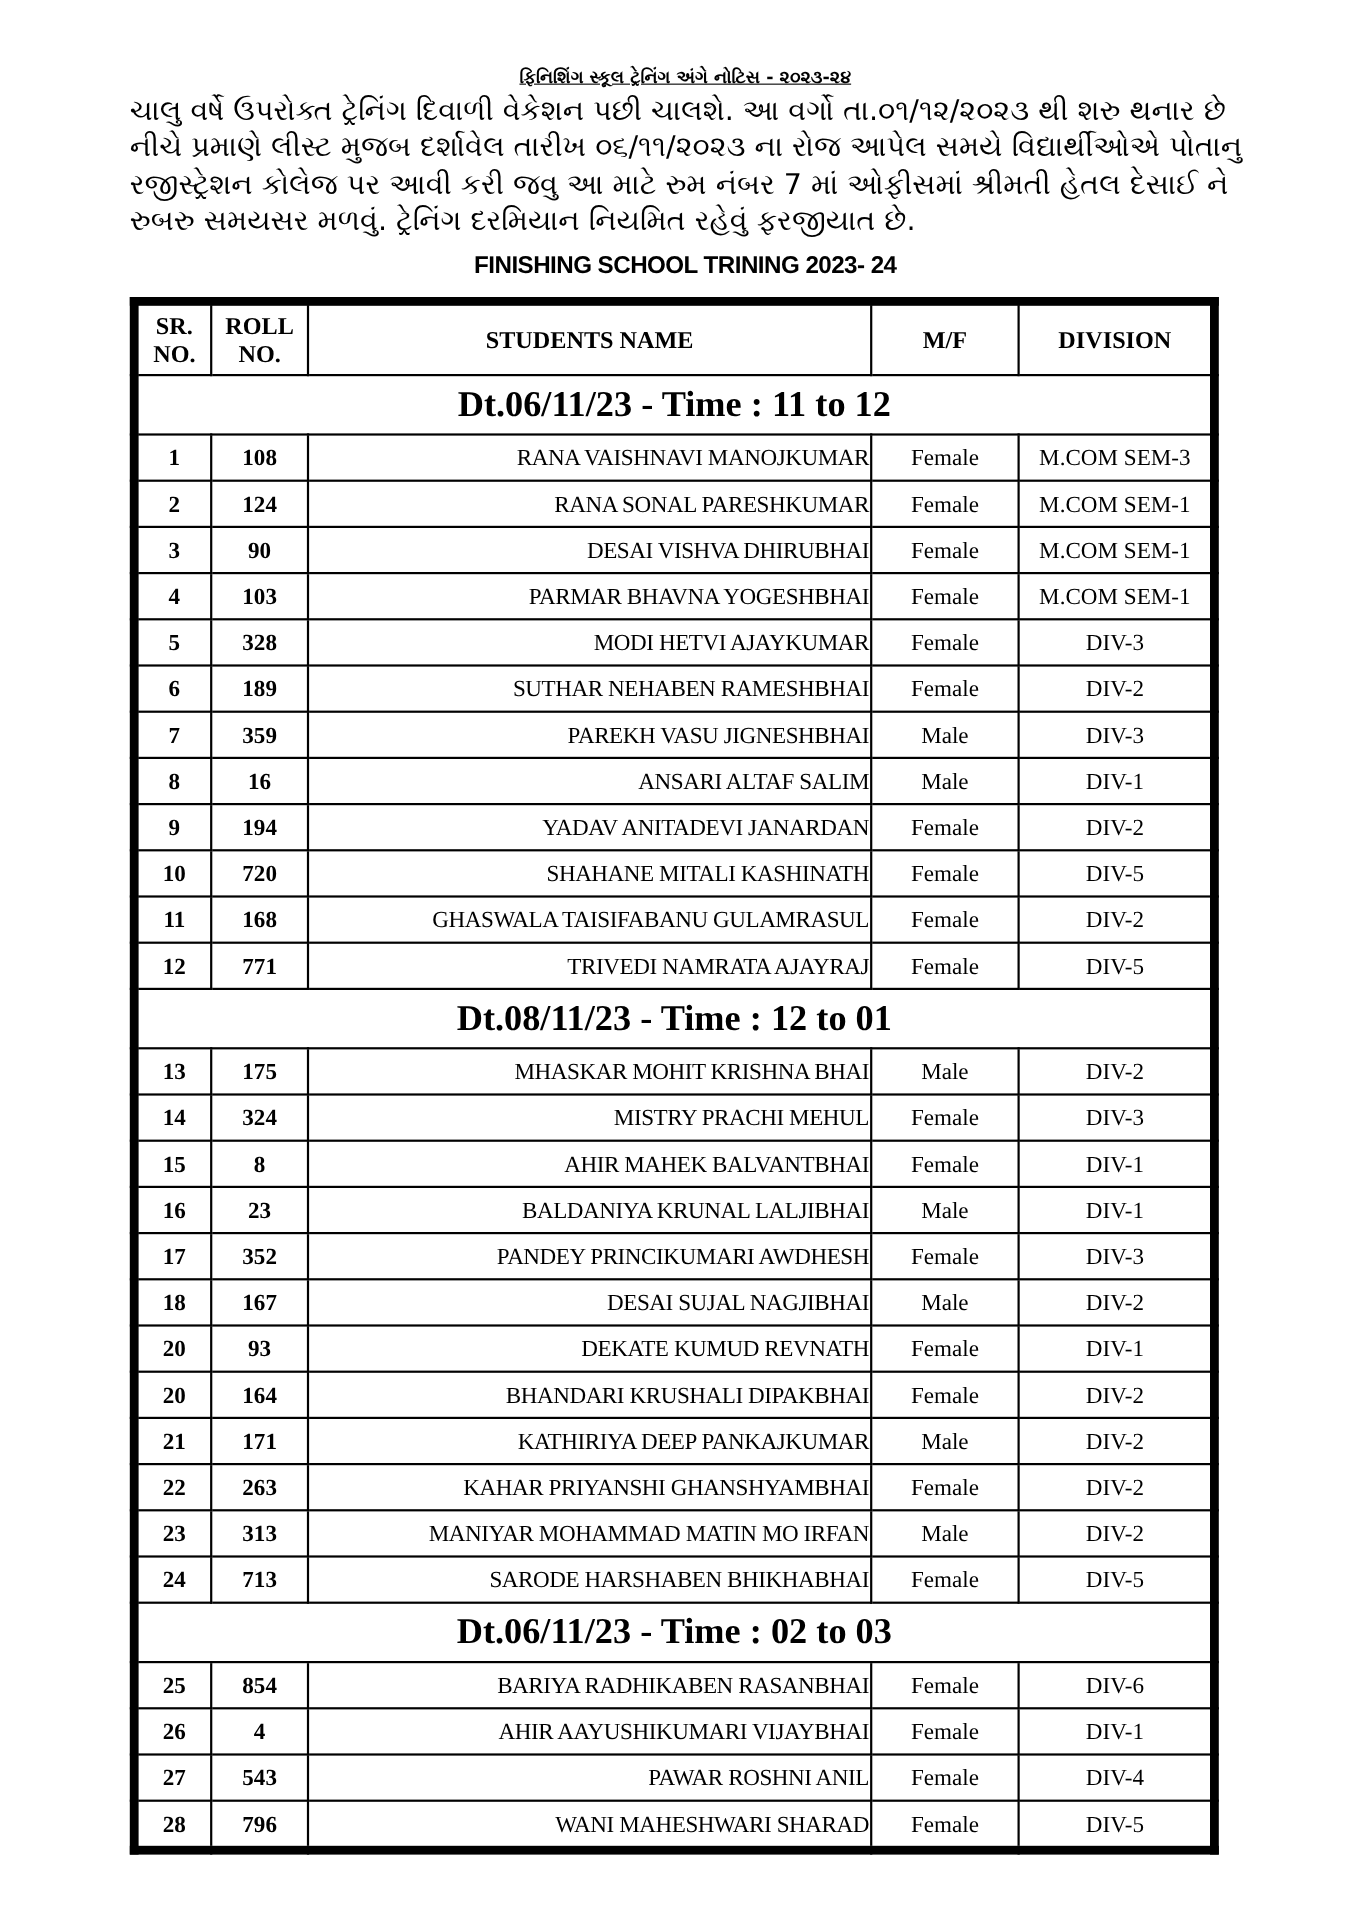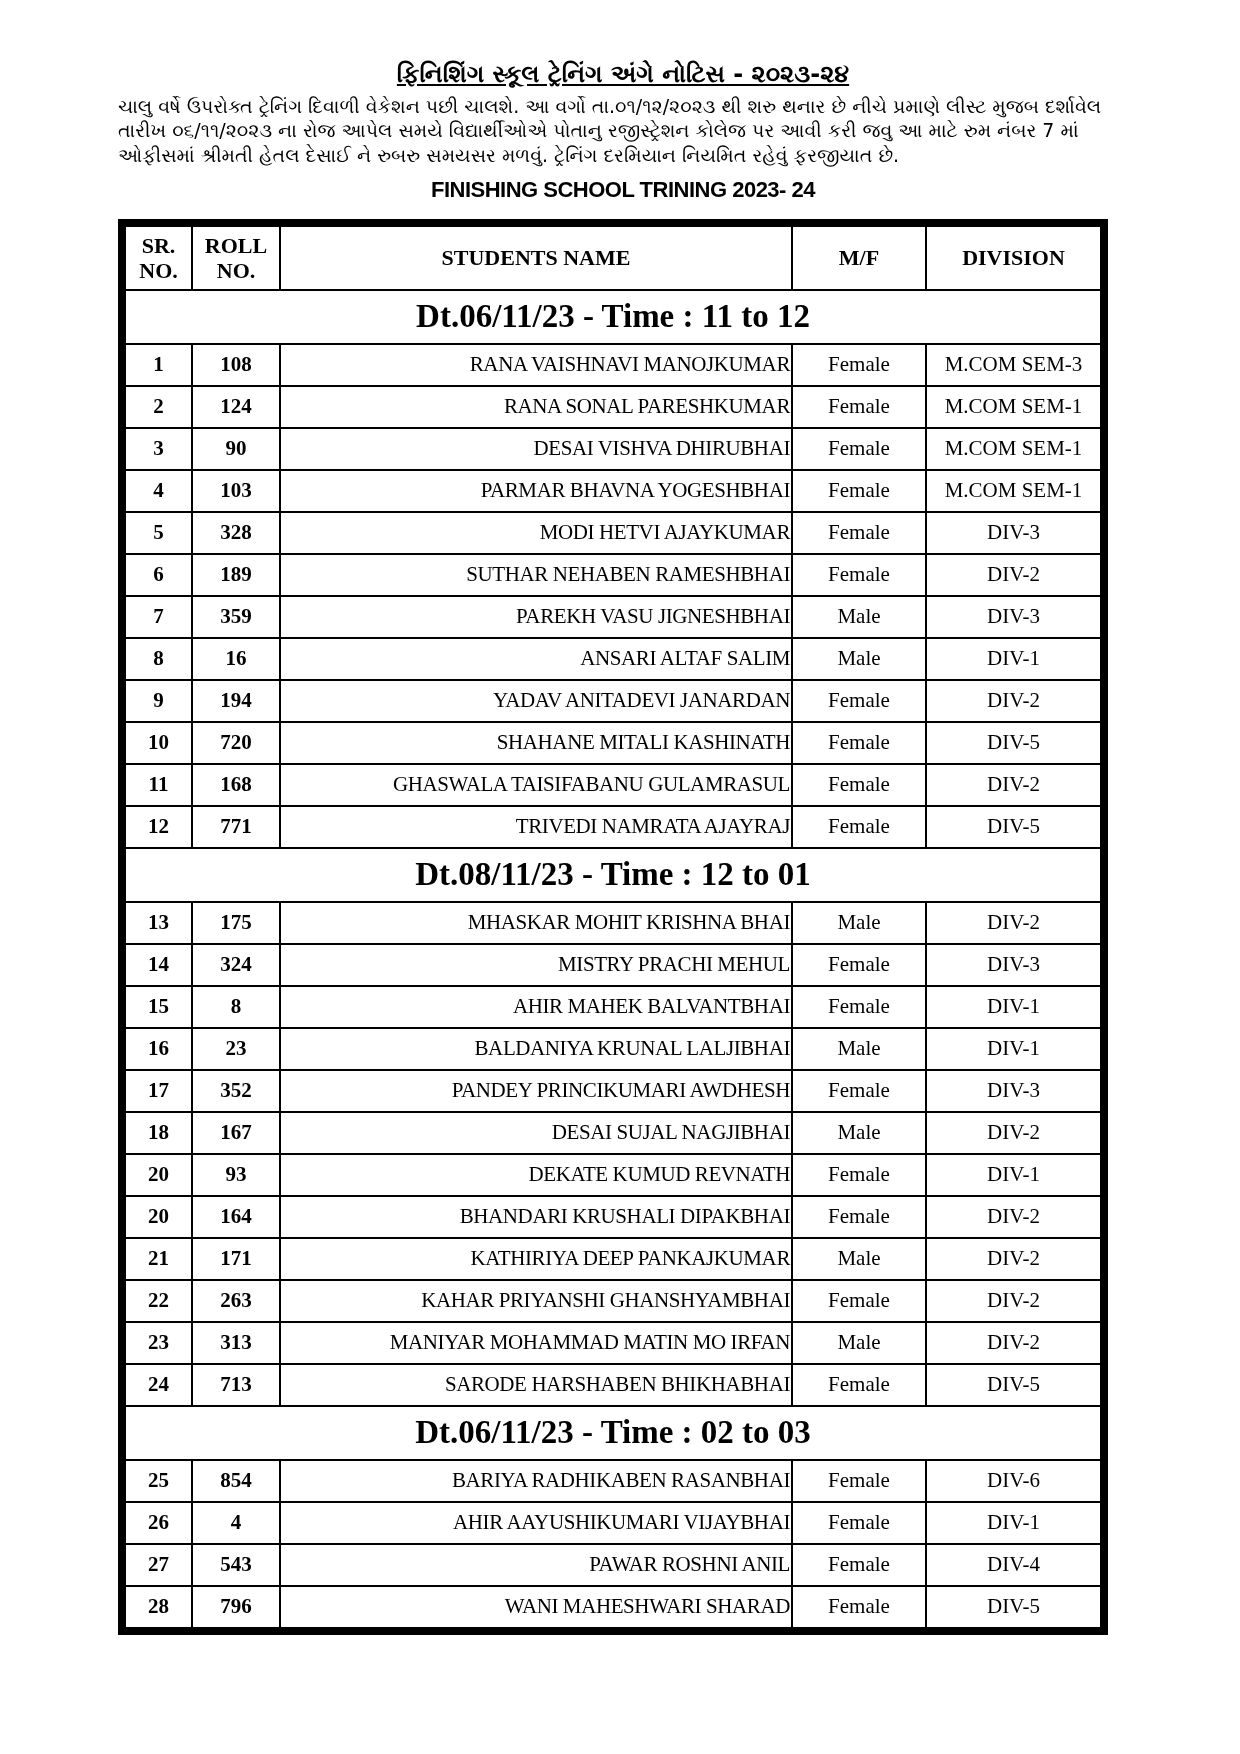--- a/index.html
+++ b/index.html
@@ -3,25 +3,25 @@
 <meta charset="utf-8">
 <style>
   html,body{margin:0;padding:0;}
   body{
     width:1240px;height:1754px;background:#ffffff;color:#000000;
     font-family:"Liberation Serif","DejaVu Serif",serif;
   }
   .page{box-sizing:border-box;width:1240px;height:1754px;padding:60px 112px 0 118px;}
   .notice-title{
     text-align:center;font-family:"DejaVu Sans",sans-serif;
-    font-size:24px;font-weight:bold;text-decoration:underline;
+    font-size:16px;font-weight:bold;text-decoration:underline;
     margin:0 0 6px 0;
   }
   .notice-body{
-    font-family:"DejaVu Sans",sans-serif;font-size:19px;line-height:1.28;
+    font-family:"DejaVu Sans",sans-serif;font-size:26px;line-height:1.28;
     text-align:left;width:1012px;margin:0;
   }
   .eng-heading{
     text-align:center;font-family:"Liberation Sans",sans-serif;
     font-weight:700;font-size:22px;letter-spacing:-0.5px;
     margin:10px 0 16px 0;
   }
   table.students{
     border-collapse:collapse;table-layout:fixed;width:988px;
     border:8px solid #000000;

